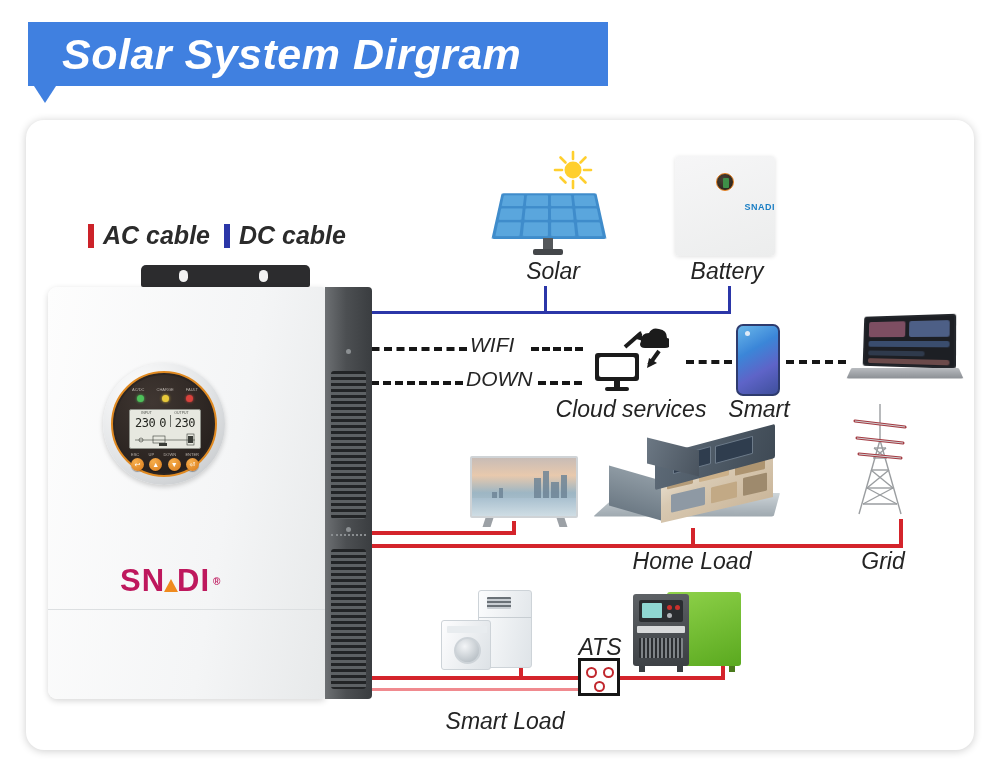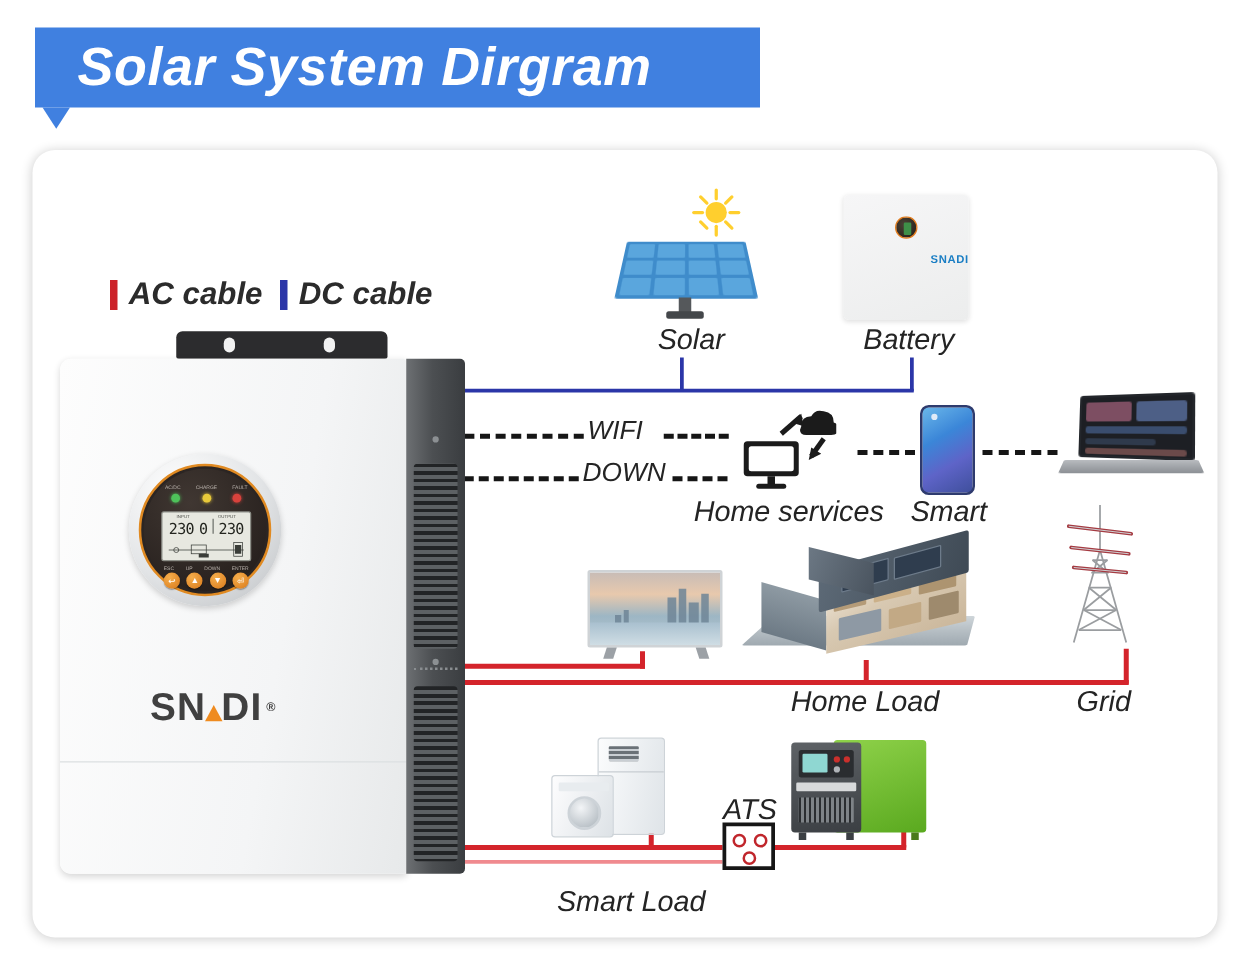--- a/index.html
+++ b/index.html
@@ -144,22 +144,22 @@
   .btn-caps { position:absolute; left:16px; top:77px; width:68px; display:flex; justify-content:space-between;
     font-size:4px; color:#b9b2ac; }
   .btns { position:absolute; left:16px; top:83px; width:68px; display:flex; justify-content:space-between; }
   .btn {
     width:13px; height:13px; border-radius:50%;
     background: radial-gradient(circle at 35% 30%, #f6ae4c, #d8791a);
     color:#fff; font-size:7px; display:flex; align-items:center; justify-content:center;
     box-shadow: 0 1px 1px rgba(0,0,0,0.35);
   }
   .snadi-logo {
-    position:absolute; left:120px; top:548px; width:150px;
-    font-size:31px; font-weight:bold; letter-spacing:1px; color:#404040;
+    position:absolute; left:120px; top:563px; width:150px;
+    font-size:31px; font-weight:bold; letter-spacing:1px; color:#be185d;
     display:flex; align-items:center;
   }
   .snadi-logo .tri {
     width:0;height:0;border-left:7px solid transparent;border-right:7px solid transparent;
     border-bottom:13px solid #ef8b1f; margin:0 -1px 0 -1px; position:relative; top:4px;
   }
   .snadi-reg { font-size:10px; vertical-align:super; margin-left:3px; }
 
   
   .solar-wrap { position:absolute; left:493px; top:150px; width:118px; height:110px; }
@@ -499,21 +499,21 @@
       <path d="M36 22 L52 8" stroke="#1b1b1b" stroke-width="4" fill="none"></path>
       <polygon points="52,6 54,16 44,13" fill="#1b1b1b"></polygon>
       <path d="M70 26 L60 40" stroke="#1b1b1b" stroke-width="4" fill="none"></path>
       <polygon points="58,43 60,33 68,38" fill="#1b1b1b"></polygon>
       <rect x="6" y="28" width="44" height="28" rx="3" fill="#1b1b1b"></rect>
       <rect x="10" y="32" width="36" height="20" rx="2" fill="#ffffff"></rect>
       <rect x="25" y="56" width="6" height="7" fill="#1b1b1b"></rect>
       <rect x="16" y="62" width="24" height="4" rx="2" fill="#1b1b1b"></rect>
     </svg>
   </div>
-  <div class="nlabel" style="left:551px; top:396px; width:160px;">Home services</div>
+  <div class="nlabel" style="left:551px; top:396px; width:160px;">Cloud services</div>
 
   <div class="phone">
     <span class="phone-cam"></span>
   </div>
   <div class="nlabel" style="left:718px; top:396px; width:82px;">Smart</div>
 
   <div class="laptop">
     <div class="lt-screen">
       <div class="lt-tile" style="left:4px; top:4px; width:40px; height:16px; background:#7d4e62;"></div>
       <div class="lt-tile" style="left:48px; top:4px; width:40px; height:16px; background:#4d5f86;"></div>

